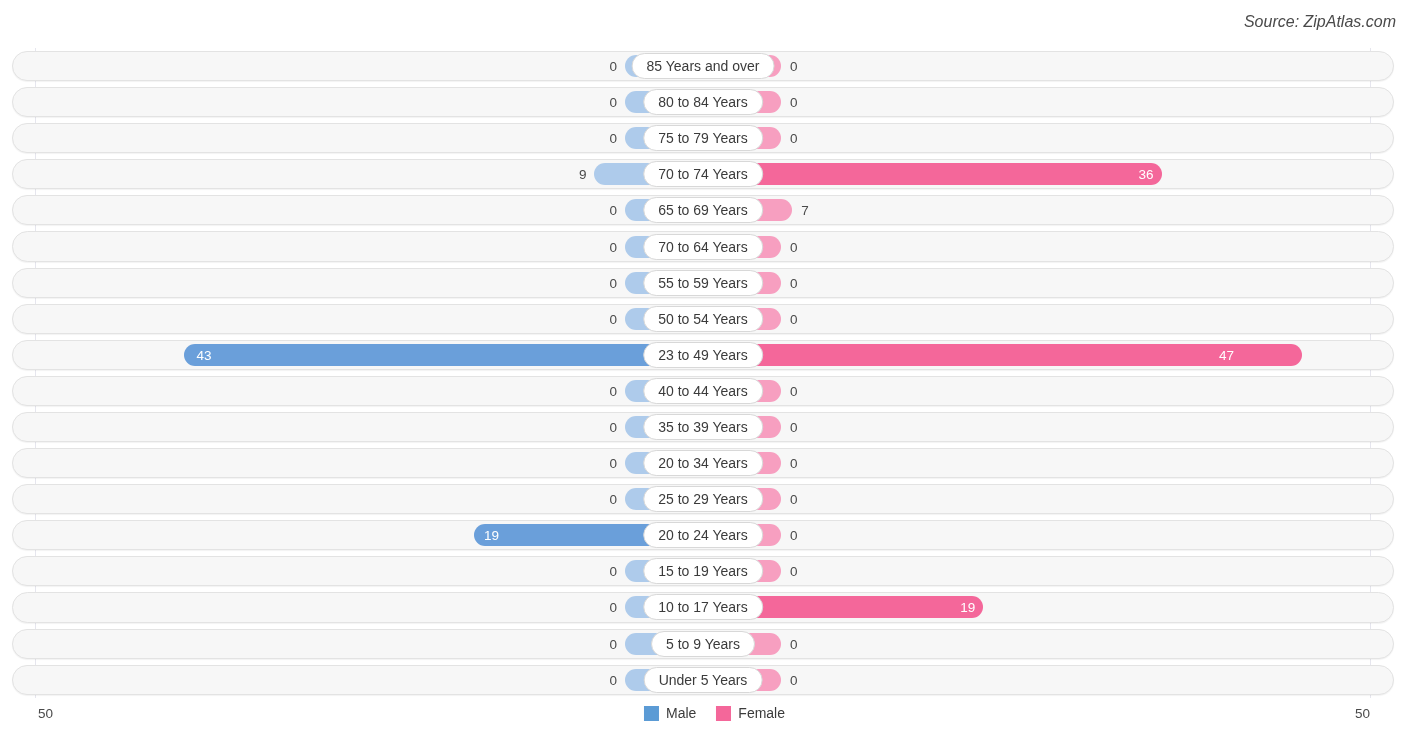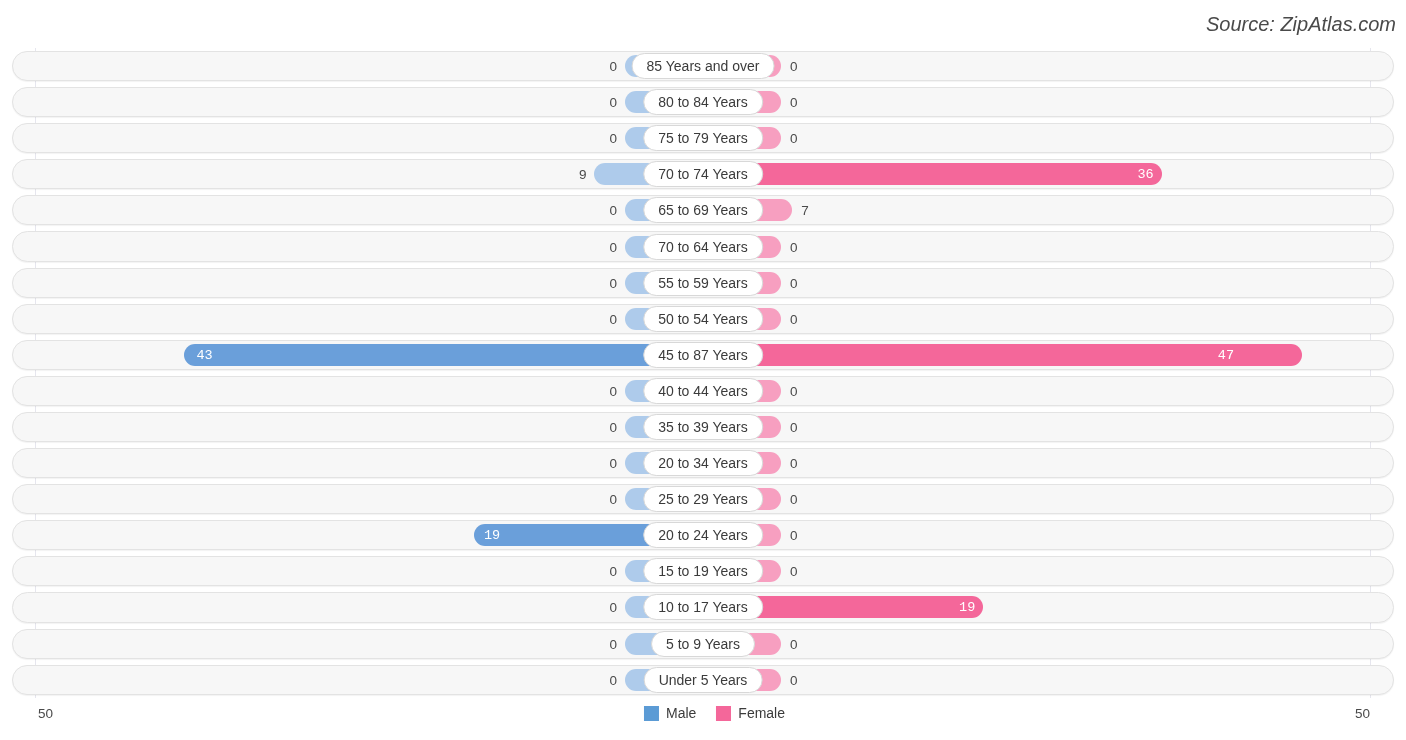--- a/index.html
+++ b/index.html
@@ -35,21 +35,21 @@
     top: 10px;
     font-size: 19.5px;
     letter-spacing: 0.2px;
     color: #3b3b3b;
     white-space: nowrap;
   }
   #source-label {
     position: absolute;
     right: 10px;
     top: 13px;
-    font-size: 20px;
+    font-size: 16px;
     font-style: italic;
     color: #4a4a4a;
     white-space: nowrap;
   }
 
   
   #plot {
     position: absolute;
     left: 0;
     top: 48px;
@@ -103,21 +103,21 @@
   .bar.female.hi { background: #f4679a; }
 
   .val {
     position: absolute;
     top: 50%;
     transform: translateY(-50%);
     font-size: 13.5px;
     color: #4a4a4a;
     white-space: nowrap;
   }
-  .val.inside { color: #ffffff; font-family: Liberation Mono, monospace; }
+  .val.inside { color: #ffffff; }
   .val.male-out  { text-align: right; }
   .val.female-out{ text-align: left; }
 
   .cat-pill {
     position: absolute;
     top: 50%;
     left: 50%;
     transform: translate(-50%, -50%);
     background: #ffffff;
     border: 1px solid #d8d8d8;
@@ -255,21 +255,21 @@
           <div class="val male-out" style="left: 577px; width: 40px;">0</div>
           <div class="val female-out" style="left: 790px; width: 40px;">0</div>
           <div class="cat-pill">50 to 54 Years</div>
         </div>
         <div class="row">
           <div class="track"></div>
           <div class="bar male hi" style="left: 184.42px; width: 518.58px;"></div>
           <div class="bar female hi" style="left: 703px; width: 598.78px;"></div>
           <div class="val inside" style="left: 196.42px;">43</div>
           <div class="val inside" style="left: 1216px; width: 18px; text-align: right;">47</div>
-          <div class="cat-pill">45 to 87 Years</div>
+          <div class="cat-pill">23 to 49 Years</div>
         </div>
         <div class="row">
           <div class="track"></div>
           <div class="bar male" style="left: 625px; width: 78px;"></div>
           <div class="bar female" style="left: 703px; width: 78px;"></div>
           <div class="val male-out" style="left: 577px; width: 40px;">0</div>
           <div class="val female-out" style="left: 790px; width: 40px;">0</div>
           <div class="cat-pill">40 to 44 Years</div>
         </div>
         <div class="row">

